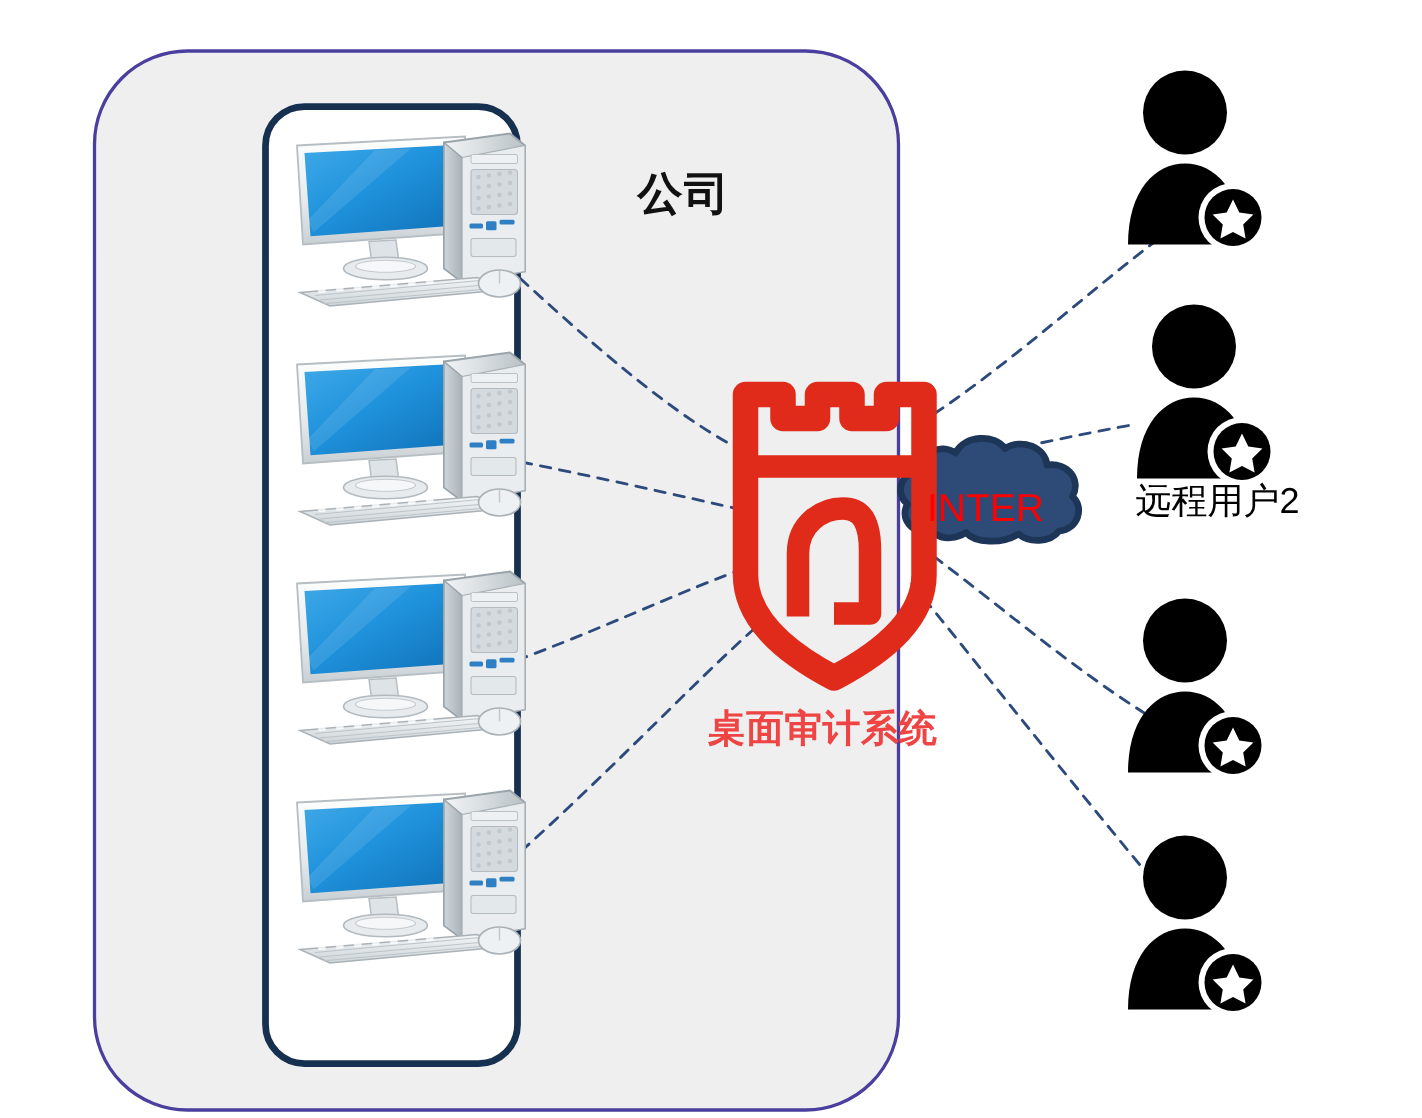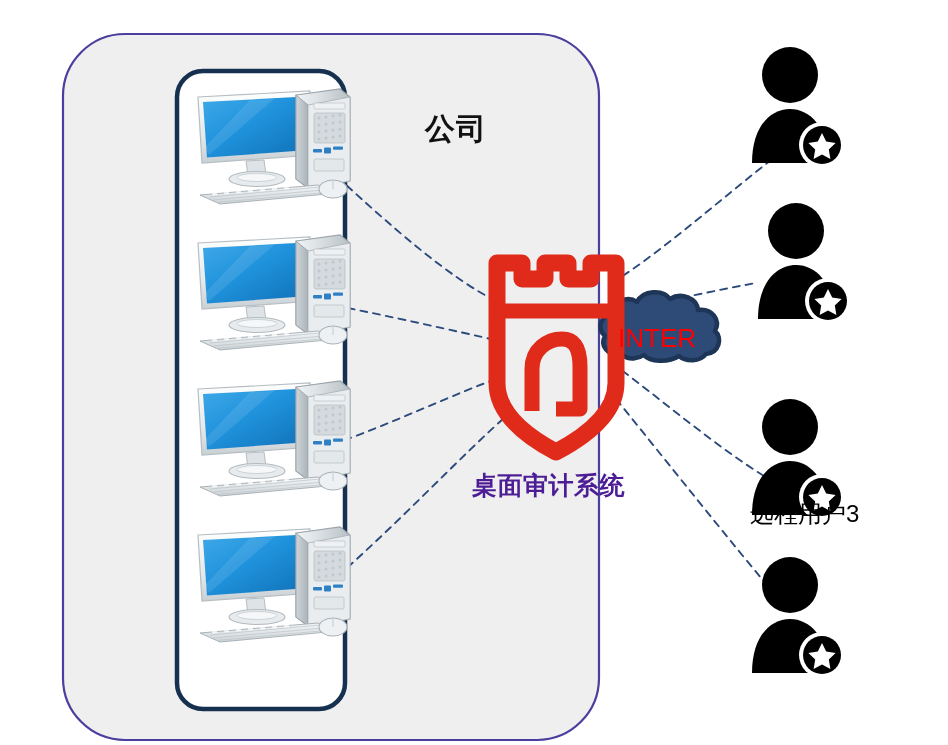--- a/index.html
+++ b/index.html
@@ -13,21 +13,21 @@
   #stage{position:absolute;left:0;top:0;width:776px;height:745px;margin-top:11px;}
   svg.layer{position:absolute;left:0;top:0;width:948px;height:745px;}
   .txt{position:absolute;white-space:nowrap;}
   #company-label{
     left:425px;top:98px;
     font-size:30px;font-weight:bold;color:#111111;
     letter-spacing:1px;
   }
   #audit-label{
     left:472px;top:458px;
-    font-size:25px;font-weight:bold;color:#4c1d95;
+    font-size:25px;font-weight:bold;color:#ef4444;
     letter-spacing:0.5px;
   }
   .user-label{
     font-size:24px;color:#000000;font-weight:normal;
   }
   #u1-label{left:750px;top:127px;}
   #u2-label{left:757px;top:307px;}
   #u3-label{left:750px;top:487px;}
   #u4-label{left:750px;top:645px;}
   #inter-label{
@@ -221,15 +221,15 @@
       <path d="M70,86 L74.2,94.6 L83.6,96 L76.8,102.6 L78.4,112 L70,107.6 L61.6,112 L63.2,102.6 L56.4,96 L65.8,94.6 Z" fill="#ffffff"></path>
     </g>
   </svg>
 
   <div class="txt" id="company-label">公司</div>
 
   <div class="txt" id="inter-label">INTER</div>
 
   <div class="txt" id="audit-label">桌面审计系统</div>
 
-  <div class="txt user-label" id="u3-label">远程用户3</div>
+  <div class="txt user-label" id="u2-label">远程用户2</div>
 
 </div>
 
 </body></html>

